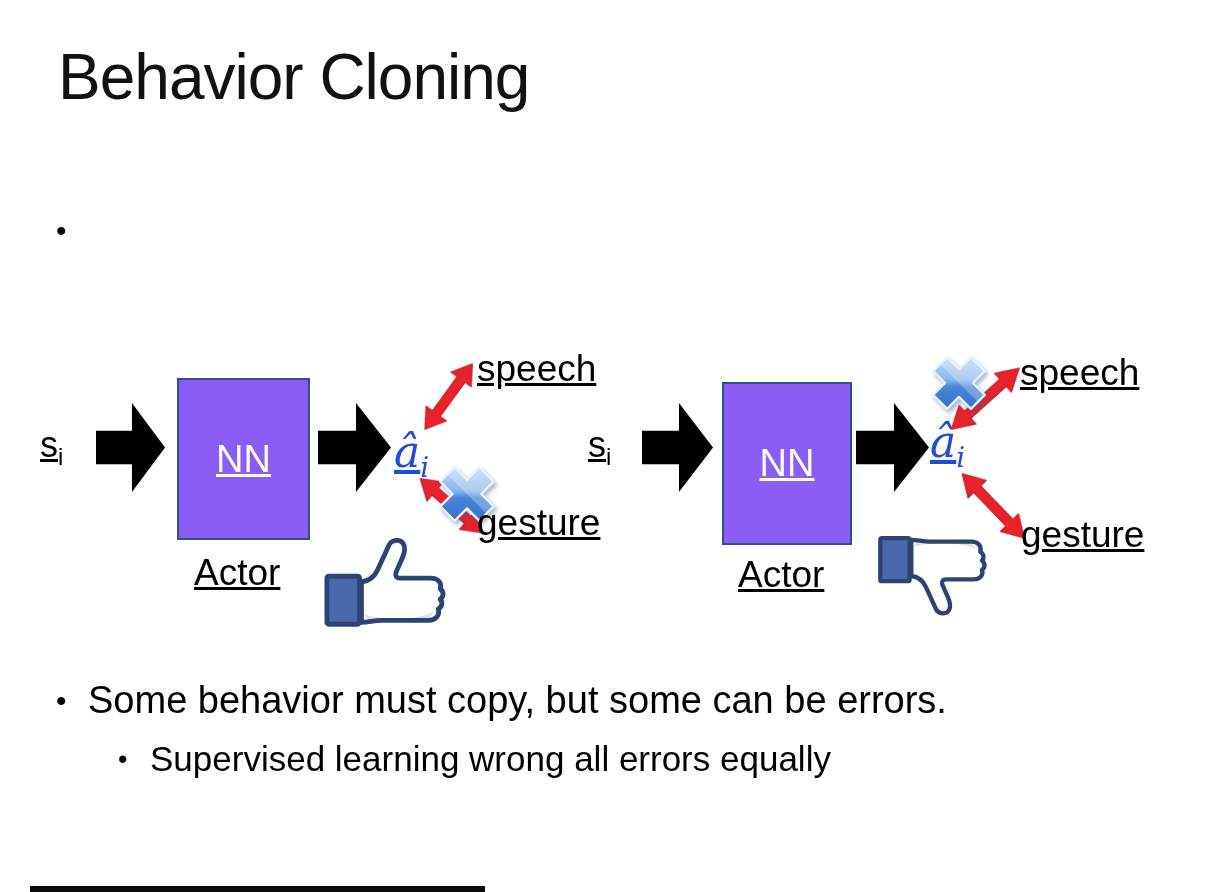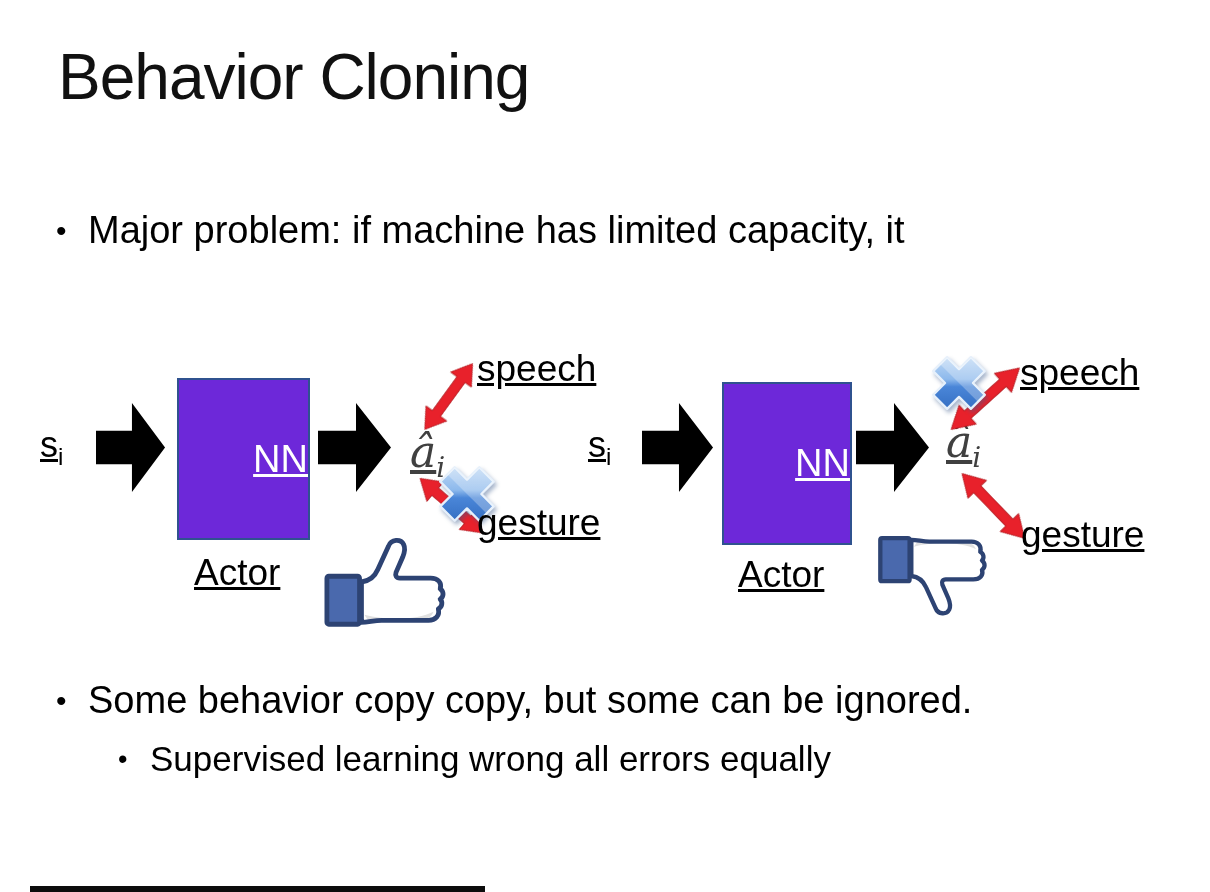--- a/index.html
+++ b/index.html
@@ -24,25 +24,25 @@
   .b2 .marker{font-size:30px;line-height:53px;width:32px;}
   .bsub{left:118px;top:734px;font-size:35px;line-height:50px;}
   .bsub .marker{font-size:27px;line-height:50px;width:32px;}
   .line{display:block;}
 
   
   .abs{position:absolute;text-decoration:underline;}
   .state-label{font-size:36px;}
   .state-label sub{font-size:24px;}
   .nn-box{
-    display:flex;align-items:center;justify-content:flex-end;
-    background:#6d28d9;border:2px solid #2F528F;box-sizing:border-box;
+    display:flex;align-items:center;justify-content:center;
+    background:#8b5cf6;border:2px solid #2F528F;box-sizing:border-box;
     color:#fff;font-size:38px;
   }
-  .out-label{font-family:"DejaVu Serif",serif;font-style:italic;font-size:44px;color:#404040;margin-left:16px;}
+  .out-label{font-family:"DejaVu Serif",serif;font-style:italic;font-size:44px;color:#1d4ed8;}
   .out-label sub{font-size:28px;}
   .actor-label{font-size:37px;}
   .action-label{font-size:37px;}
   .fat-arrow{position:absolute;}
   .red-arrow{position:absolute;height:27px;transform-origin:0 50%;filter:drop-shadow(0.5px 0.5px 0.5px rgba(120,0,0,.4));}
   .cross{position:absolute;filter:drop-shadow(2px 3px 2px rgba(60,90,140,.45));}
   .thumb{position:absolute;}
   .bottom-bar{position:absolute;left:30px;top:886px;width:455px;height:6px;background:#0d0d0d;}
   .defs-hidden{position:absolute;width:0;height:0;overflow:hidden;}
 </style>
@@ -94,21 +94,20 @@
   </defs>
 </svg>
 
 <div class="slide">
 
   <h1 class="title">Behavior Cloning</h1>
 
   <div class="bullet b1">
     <span class="marker">•</span>
     <span class="btext">
-      <span class="line">Major problem: if machine has limited capacity, it</span>
     </span>
   </div>
 
   <span class="abs state-label" style="left:40px;top:424px;"><span>s</span><sub>i</sub></span>
 
   <svg class="fat-arrow" style="left:96px;top:400px;width:70px;height:95px;">
       <use href="#sym-fat-arrow"></use>
     </svg>
 
   <div class="abs nn-box" style="left:177px;top:378px;width:133px;height:162px;">
@@ -171,21 +170,21 @@
 
   <span class="abs actor-label" style="left:738px;top:554px;">Actor</span>
 
   <svg class="thumb" style="left:876px;top:528px;width:112px;height:96px;" viewBox="0 0 130 100">
       <use href="#sym-thumb-down"></use>
     </svg>
 
   <div class="bullet b2">
     <span class="marker">•</span>
     <span class="btext">
-      <span class="line">Some behavior copy copy, but some can be ignored.</span>
+      <span class="line">Some behavior must copy, but some can be errors.</span>
     </span>
   </div>
 
   <div class="bullet bsub">
     <span class="marker">•</span>
     <span class="btext">
       <span class="line">Supervised learning wrong all errors equally</span>
     </span>
   </div>
 

